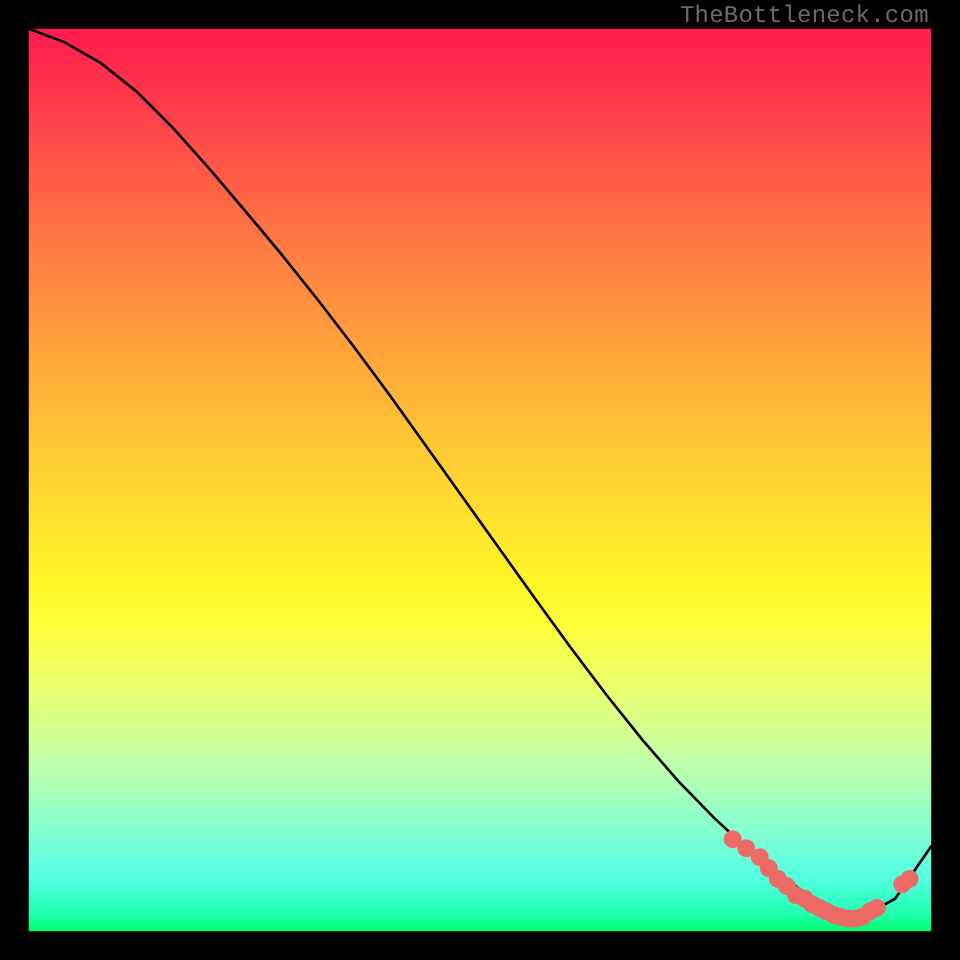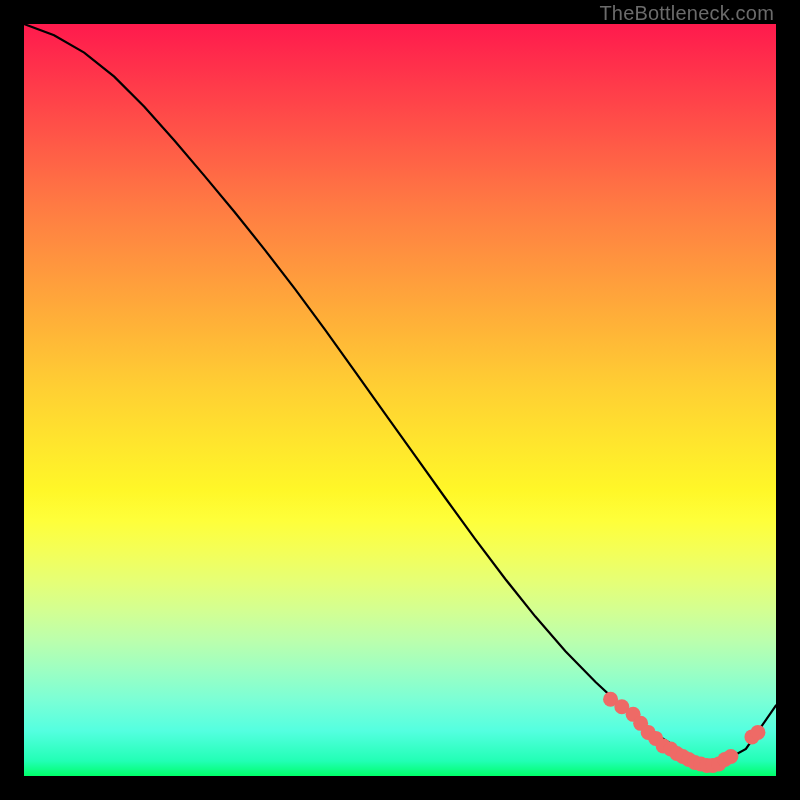--- a/index.html
+++ b/index.html
@@ -40,20 +40,21 @@
     );
   }
   .watermark {
     position: absolute;
     top: 2px;
     right: 26px;
     color: #6b6b6b;
     font-size: 20px;
     font-weight: 500;
     letter-spacing: 0.2px;
+    font-family: Liberation Mono, monospace;
   }
   svg.plot {
     position: absolute;
     left: 24px;
     top: 24px;
     width: 752px;
     height: 752px;
     overflow: visible;
   }
 </style>

